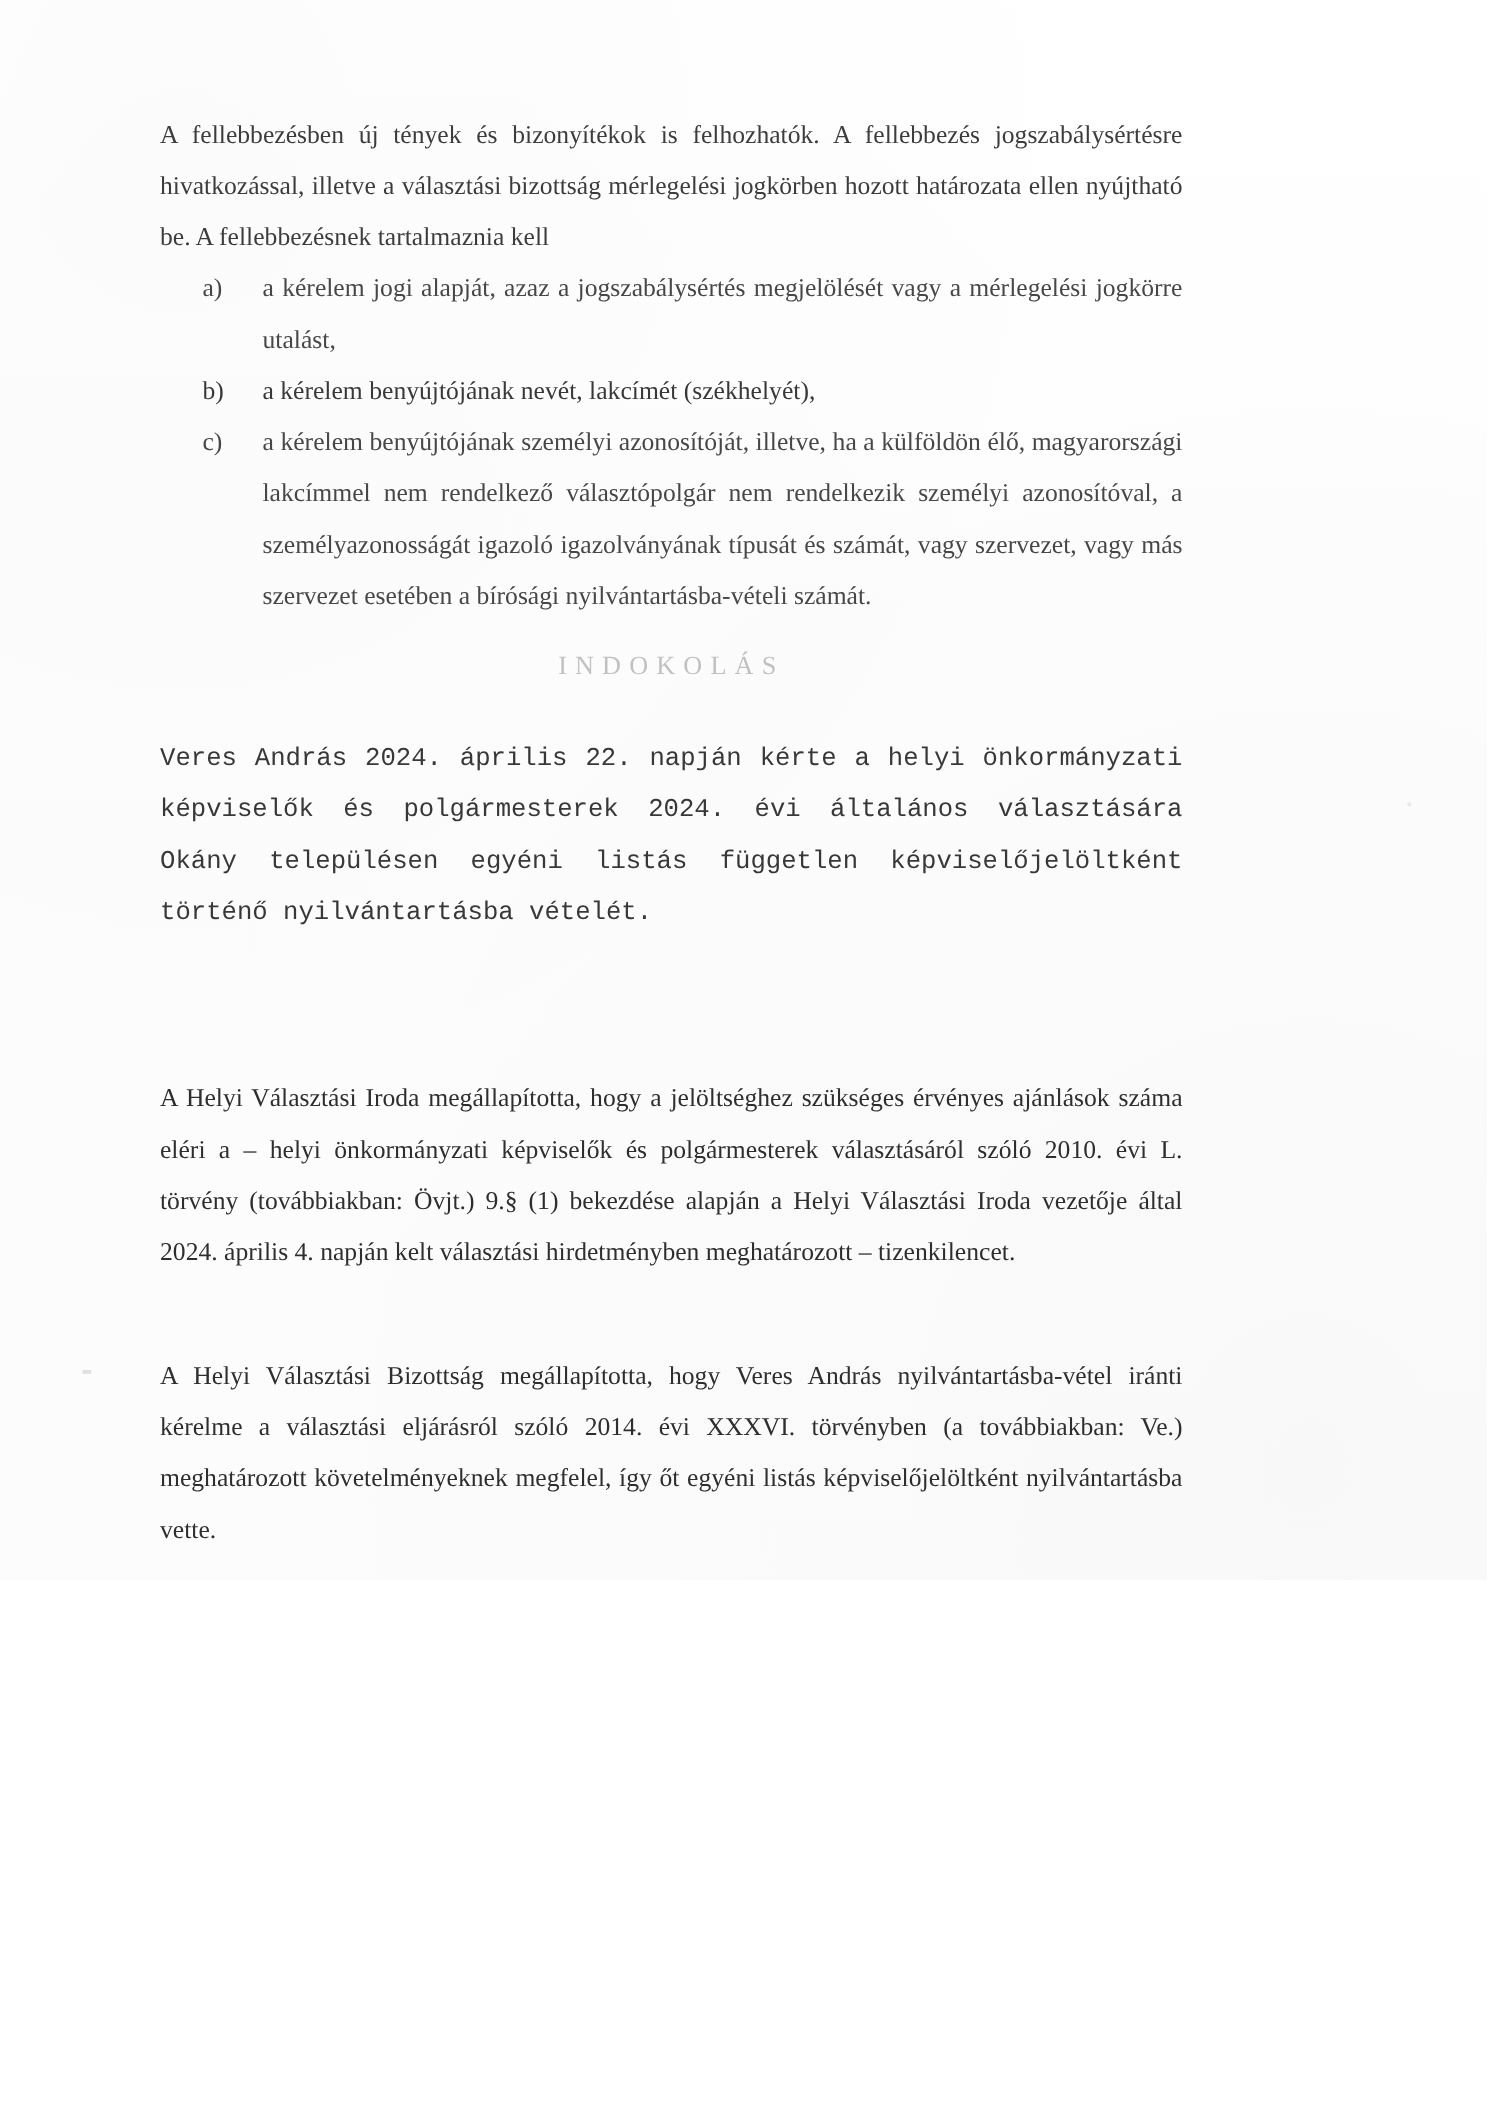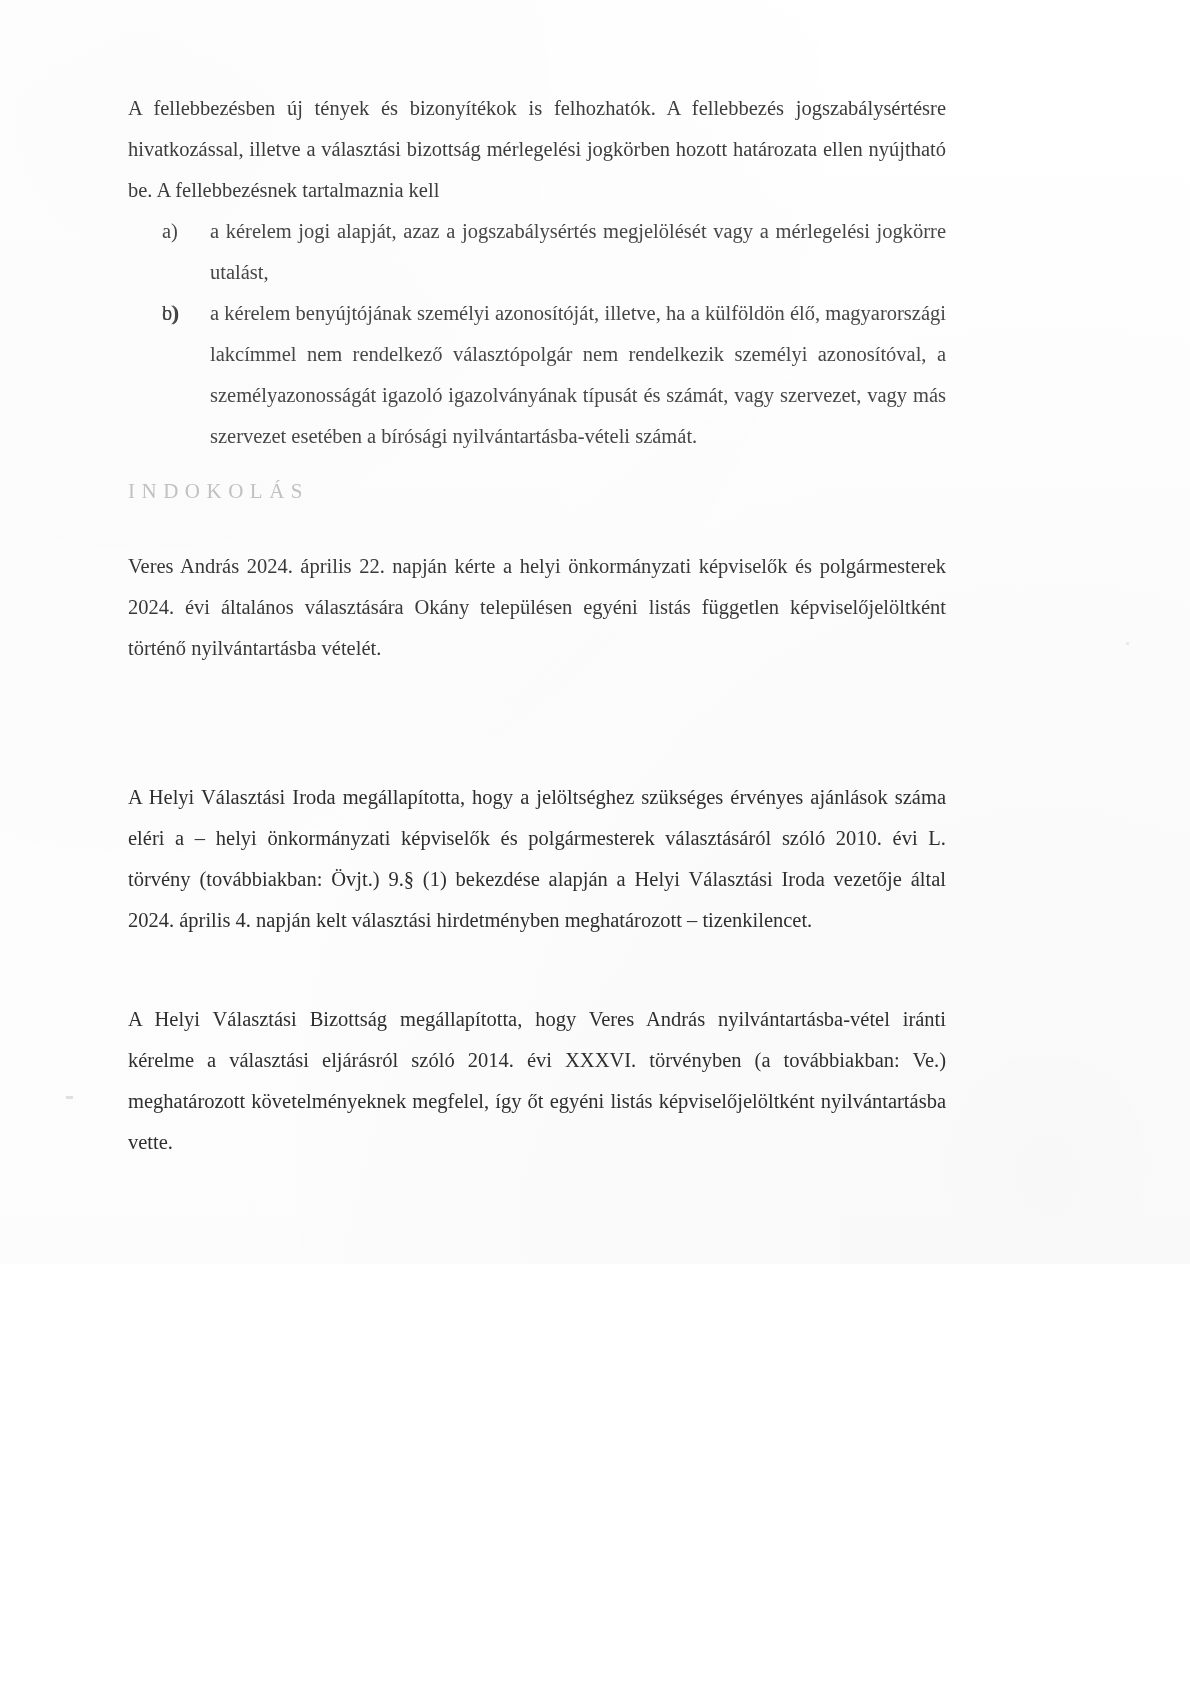--- a/index.html
+++ b/index.html
@@ -40,21 +40,21 @@
   p.body-par {
     margin: 0;
     font-size: 20.5px;
     line-height: 41px;
     text-align: justify;
     color: #2e2e2e;
     -webkit-font-smoothing: none;
   }
   
   .fade-1 { color: #6d6d6d; opacity: .93; }
-  .fade-2 { color: #5a5a5a; opacity: .95; }
+  .fade-2 { color: #5a5a5a; opacity: .95; font-family: Liberation Mono, monospace; }
   .fade-3 { color: #474747; }
   .fade-4 { color: #383838; }
   .fade-5 { color: #2b2b2b; }
 
   ol.alpha-list {
     margin: 0;
     padding: 0;
     list-style: none;
   }
   ol.alpha-list li {
@@ -70,21 +70,21 @@
     position: absolute;
     left: 0;
     top: 0;
     width: 38px;
     text-align: left;
   }
   h2.section-heading {
     margin: 0;
     font-size: 21px;
     line-height: 41px;
-    text-align: left;
+    text-align: center;
     letter-spacing: 6.5px;
     font-weight: normal;
     color: #b9b9b9;
     opacity: .88;
   }
   .gap-sm { height: 14px; }
   .gap-md { height: 34px; }
   .gap-lg { height: 50px; }
   .gap-xl { height: 58px; }
 
@@ -110,20 +110,21 @@
 
     <p class="body-par fade-1">A fellebbezésben új tények és bizonyítékok is felhozhatók. A fellebbezés jogszabálysértésre hivatkozással, illetve a választási bizottság mérlegelési jogkörben hozott határozata ellen nyújtható be. A fellebbezésnek tartalmaznia kell</p>
 
     <ol class="alpha-list">
       <li>
         <span class="marker fade-3">a)</span>
         <span class="fade-3">a kérelem jogi alapját, azaz a jogszabálysértés megjelölését vagy a mérlegelési jogkörre utalást,</span>
       </li>
       <li>
         <span class="marker fade-4">b)</span>
+        <span class="fade-4">a kérelem benyújtójának nevét, lakcímét (székhelyét),</span>
       </li>
       <li>
         <span class="marker fade-3">c)</span>
         <span class="fade-3">a kérelem benyújtójának személyi azonosítóját, illetve, ha a külföldön élő, magyarországi lakcímmel nem rendelkező választópolgár nem rendelkezik személyi azonosítóval, a személyazonosságát igazoló igazolványának típusát és számát, vagy szervezet, vagy más szervezet esetében a bírósági nyilvántartásba-vételi számát.</span>
       </li>
     </ol>
 
 
     <div class="gap-sm"></div>
 

